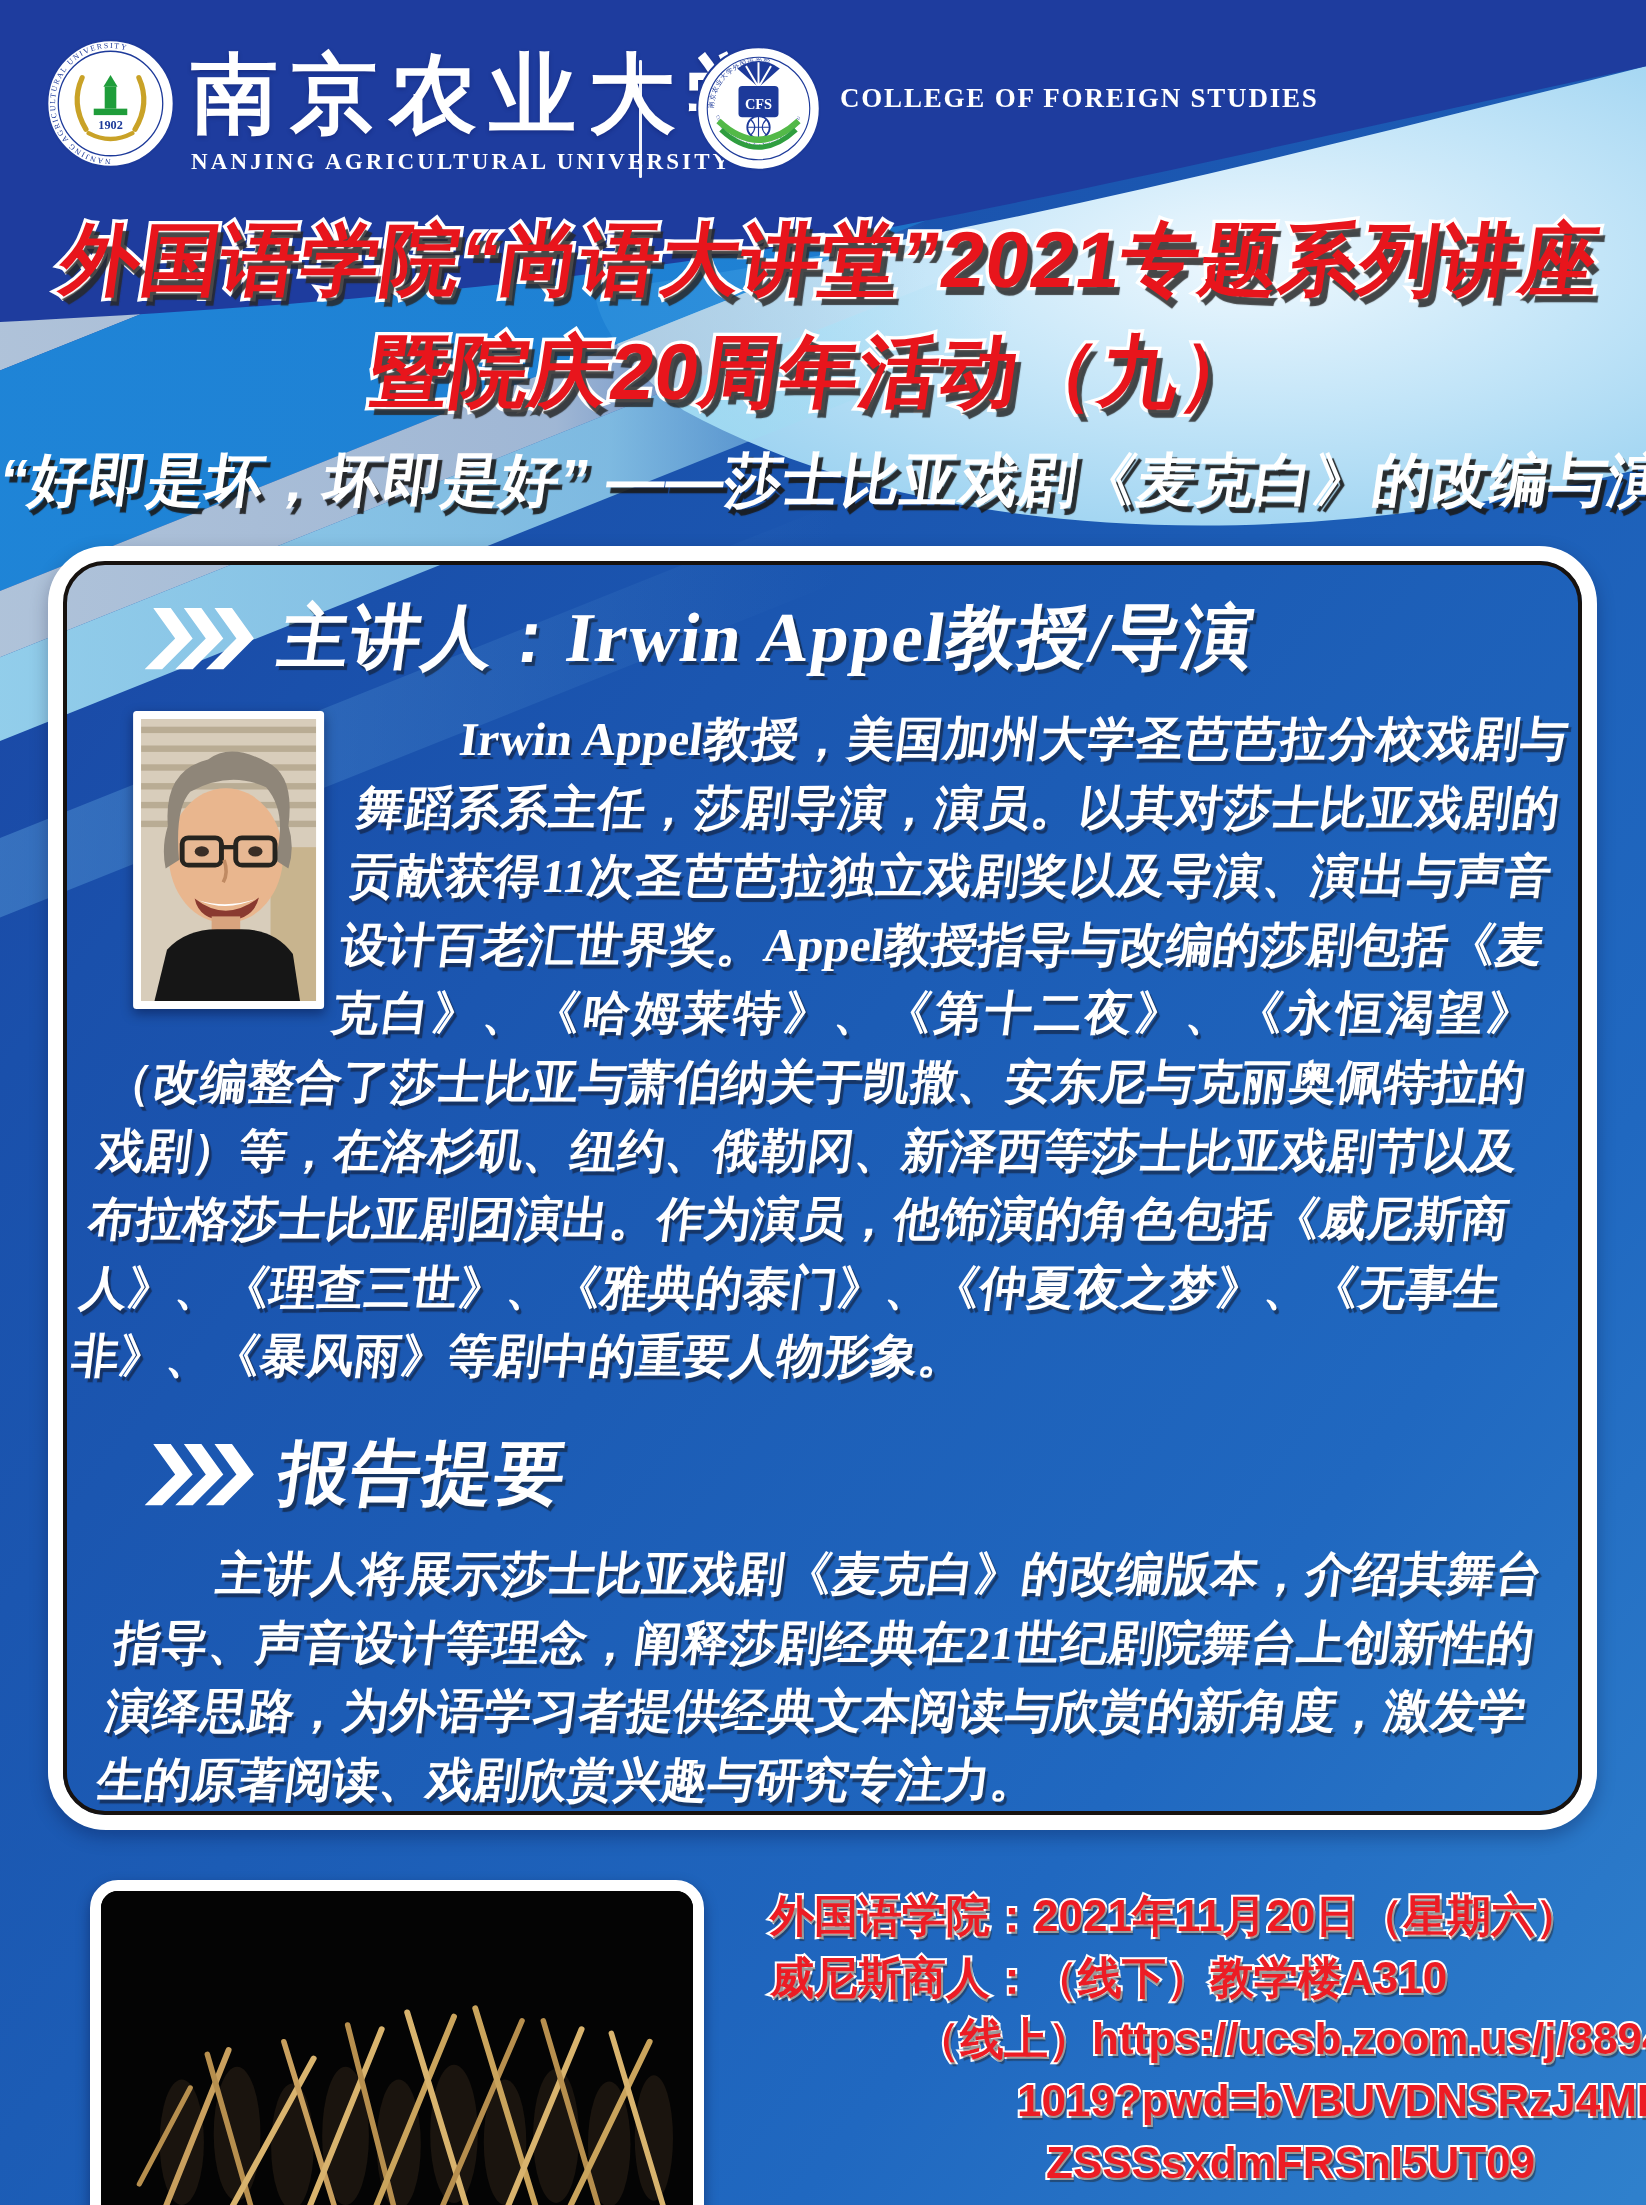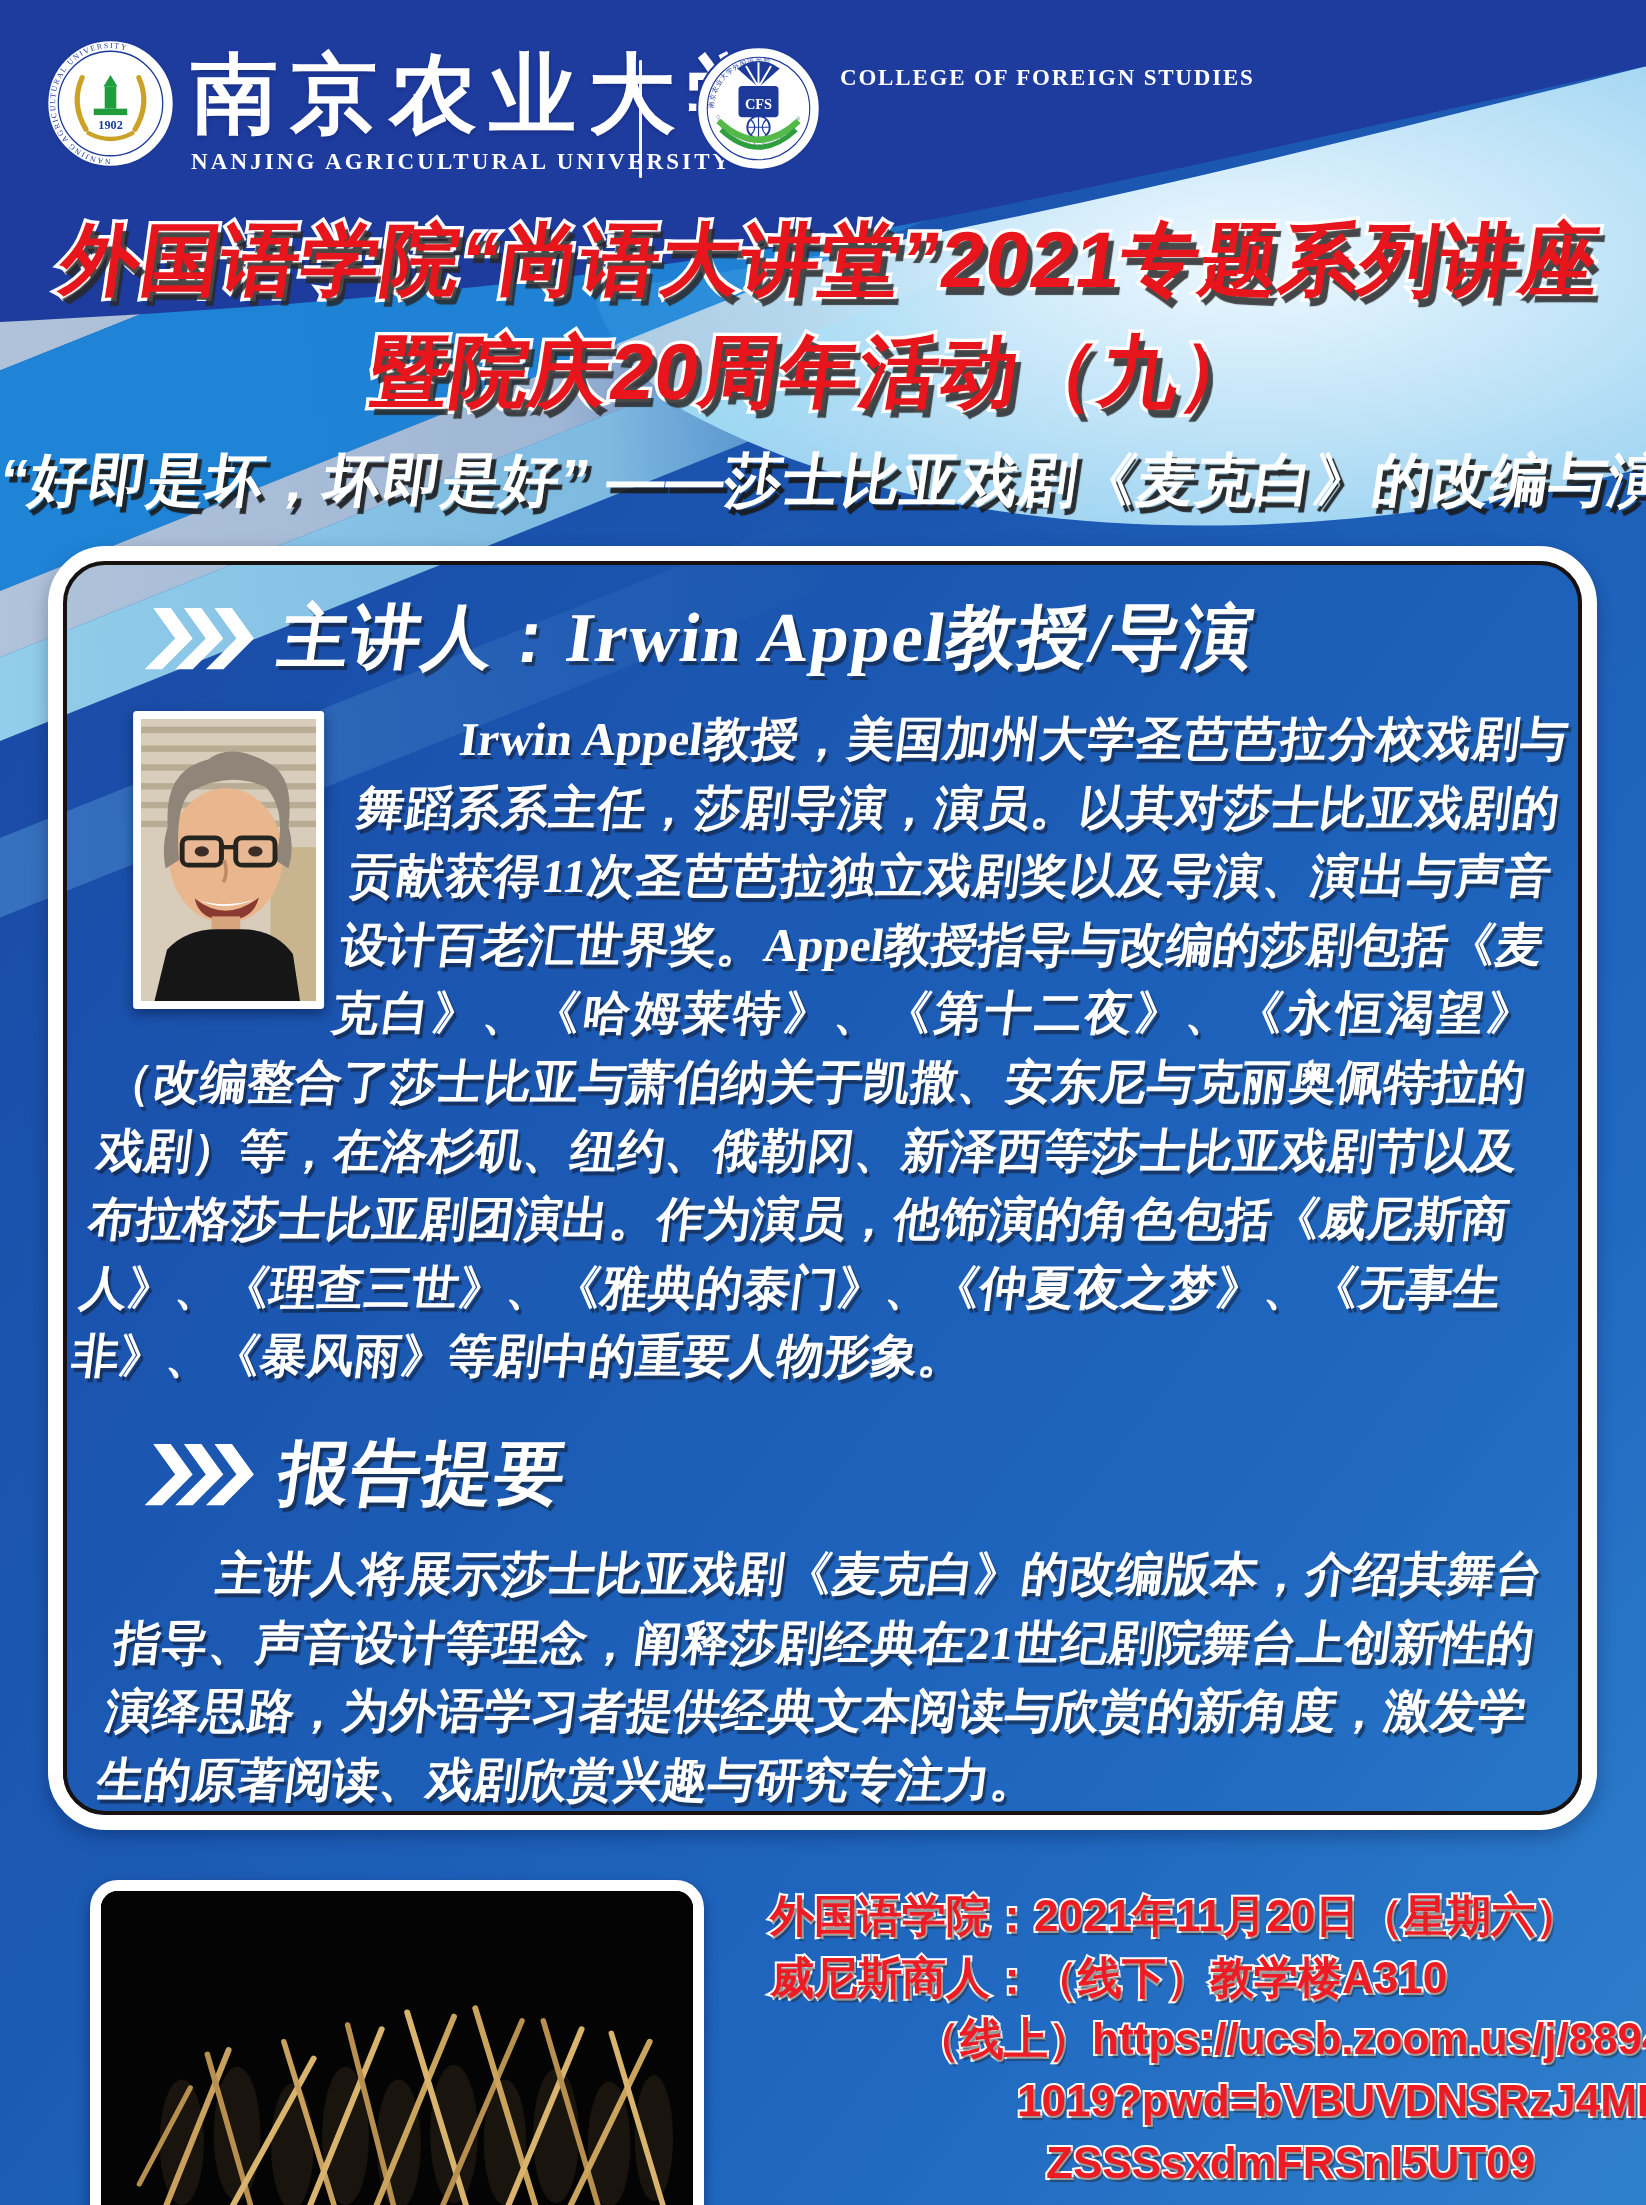--- a/index.html
+++ b/index.html
@@ -15,21 +15,21 @@
   
   .header{position:absolute;left:0;top:0;width:100%;height:344px;}
   .seal{position:absolute;left:46px;top:39px;width:129px;height:129px;}
   .uni-names{position:absolute;left:191px;top:49px;color:#fff;}
   .uni-zh{font-family:"Liberation Serif","DejaVu Serif",serif;font-weight:900;font-size:87px;letter-spacing:12.3px;line-height:1.05;text-shadow:0 1.8px 4.4px rgba(0,0,60,.25);}
   .uni-en{margin-top:8.8px;font-family:"Liberation Serif","DejaVu Serif",serif;font-size:23px;letter-spacing:3.1px;font-weight:600;}
   .divider{position:absolute;left:639px;top:60px;width:2.6px;height:118px;background:rgba(255,255,255,.95);border-radius:1.3px;}
   .cfs{position:absolute;left:696px;top:46px;width:125px;height:125px;}
   .col-names{position:absolute;left:840px;top:56px;color:#fff;}
   .col-zh{font-family:"Liberation Serif","DejaVu Serif",serif;font-weight:700;font-size:68px;letter-spacing:17px;line-height:1.1;}
-  .col-en{margin-top:9px;font-family:"Liberation Serif","DejaVu Serif",serif;font-size:23px;letter-spacing:1.8px;font-weight:600;}
+  .col-en{margin-top:27px;font-family:"Liberation Serif","DejaVu Serif",serif;font-size:27px;letter-spacing:1.8px;font-weight:600;}
 
   
   .title-wrap{
     position:absolute;left:0;top:204px;width:100%;
     text-align:center;color:#e8151c;
     font-weight:900;
     transform:skewX(-8deg);
   }
   .title-line{
     font-size:79px;line-height:1.42;letter-spacing:0.9px;

